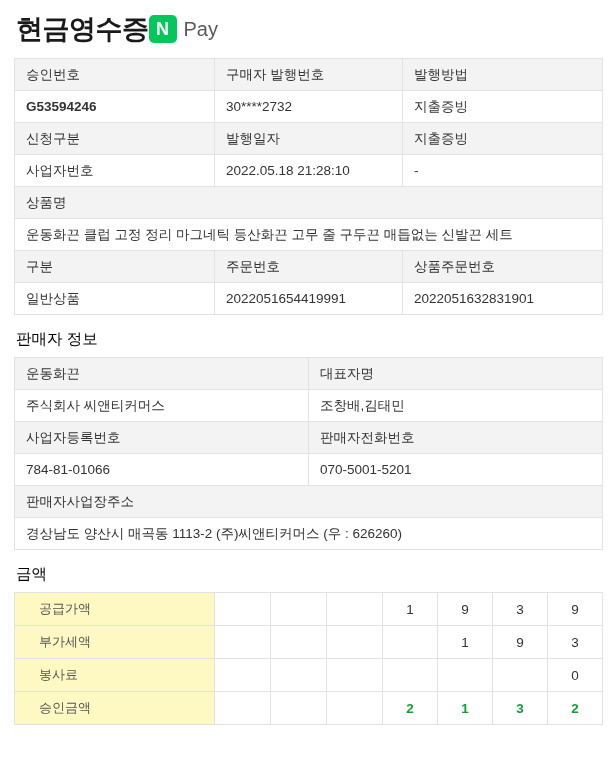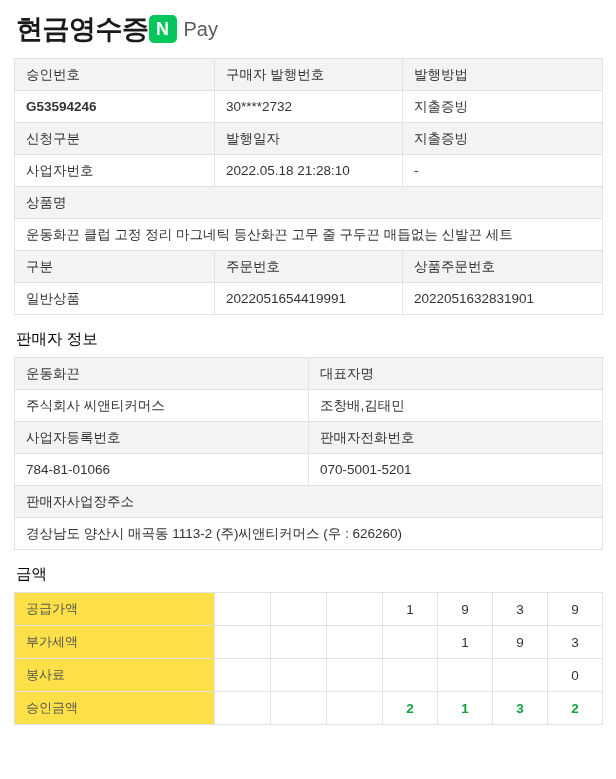--- a/index.html
+++ b/index.html
@@ -95,23 +95,23 @@
     table-layout: fixed;
     border: 1px solid #dcdcdc;
   }
   table.amount td {
     border: 1px solid #e2e2e2;
     height: 33px;
     font-size: 13.5px;
     vertical-align: middle;
   }
   table.amount td.label {
-    background: #fde047;
+    background: #fef9c3;
     color: #555555;
-    padding-left: 11px;
+    padding-left: 24px;
     font-size: 13px;
     text-align: left;
   }
   table.amount td.digit {
     text-align: center;
     color: #333333;
   }
   table.amount tr.total td.digit {
     color: #12a03c;
     font-weight: bold;

